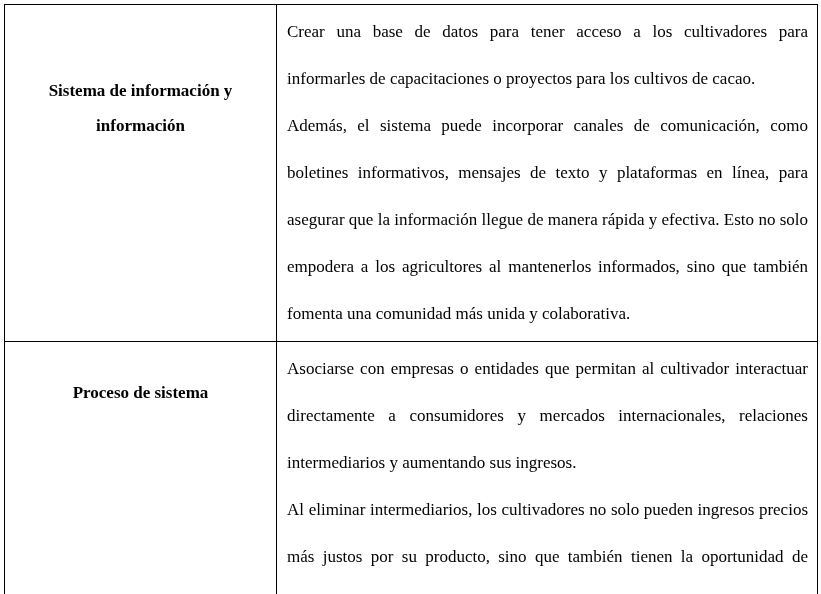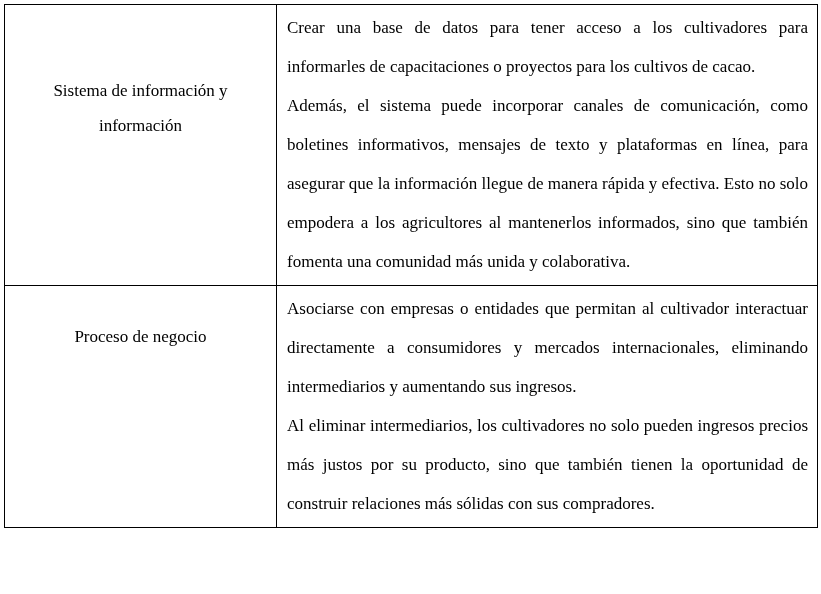--- a/index.html
+++ b/index.html
@@ -44,21 +44,21 @@
   .col-body {
     width: 541px;
   }
 
   
   .label-cell {
     padding: 0;
   }
   .label-inner {
     text-align: center;
-    font-weight: normal;
+    font-weight: bold;
     font-size: 17px;
     line-height: 35px;
     padding-left: 12px;
     padding-right: 12px;
   }
   .label-inner.row1 {
     padding-top: 68px;
   }
   .label-inner.row2 {
     padding-top: 33px;
@@ -66,21 +66,21 @@
 
   
   .body-cell {
     padding: 3px 9px 4px 10px;
   }
   .body-para {
     margin: 0;
     text-align: justify;
     text-justify: inter-word;
     font-size: 17px;
-    line-height: 39px;
+    line-height: 47px;
     hyphens: none;
   }
 </style>
 </head>
 <body>
 
 <div class="page">
 
   <table class="doc-table">
     <colgroup>
@@ -98,25 +98,25 @@
         </td>
         <td class="body-cell">
           <p class="body-para">Crear una base de datos para tener acceso a los cultivadores para informarles de capacitaciones o proyectos para los cultivos de cacao.</p>
           <p class="body-para">Además, el sistema puede incorporar canales de comunicación, como boletines informativos, mensajes de texto y plataformas en línea, para asegurar que la información llegue de manera rápida y efectiva. Esto no solo empodera a los agricultores al mantenerlos informados, sino que también fomenta una comunidad más unida y colaborativa.</p>
         </td>
       </tr>
 
       <tr>
         <td class="label-cell">
           <div class="label-inner row2">
-            <span>Proceso de negocio</span>
+            <span>Proceso de sistema</span>
           </div>
         </td>
         <td class="body-cell">
-          <p class="body-para">Asociarse con empresas o entidades que permitan al cultivador interactuar directamente a consumidores y mercados internacionales, eliminando intermediarios y aumentando sus ingresos.</p>
+          <p class="body-para">Asociarse con empresas o entidades que permitan al cultivador interactuar directamente a consumidores y mercados internacionales, relaciones intermediarios y aumentando sus ingresos.</p>
           <p class="body-para">Al eliminar intermediarios, los cultivadores no solo pueden ingresos precios más justos por su producto, sino que también tienen la oportunidad de construir relaciones más sólidas con sus compradores.</p>
         </td>
       </tr>
 
     </tbody>
   </table>
 
 </div>
 
 </body></html>

